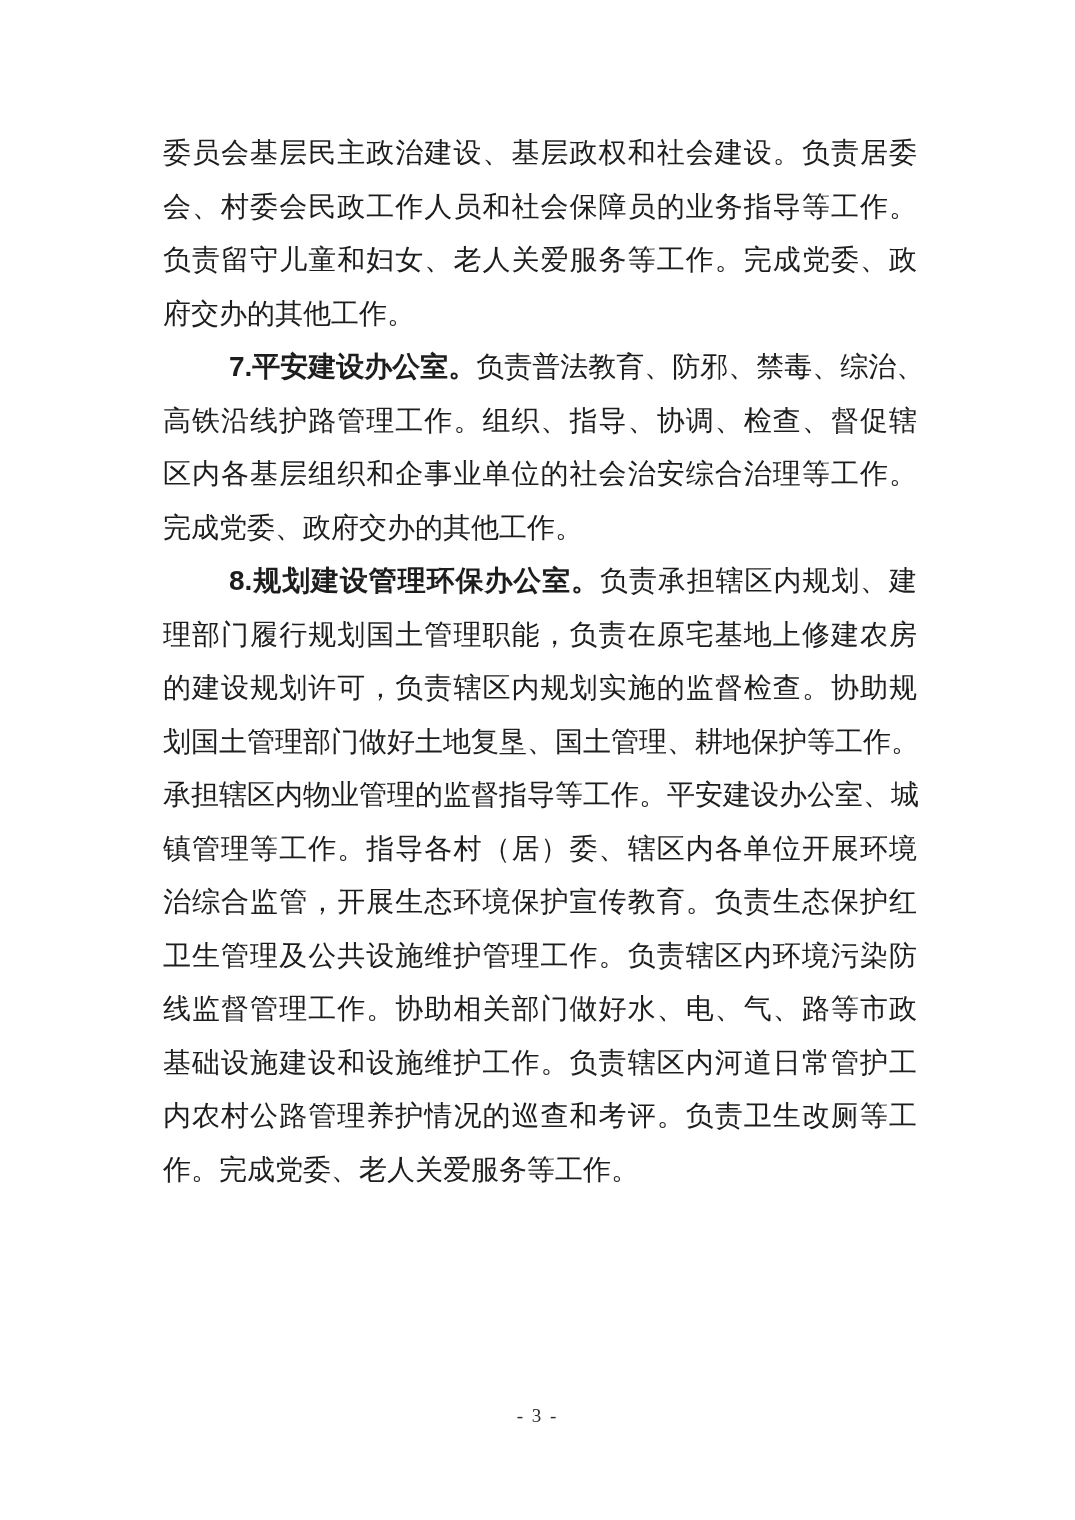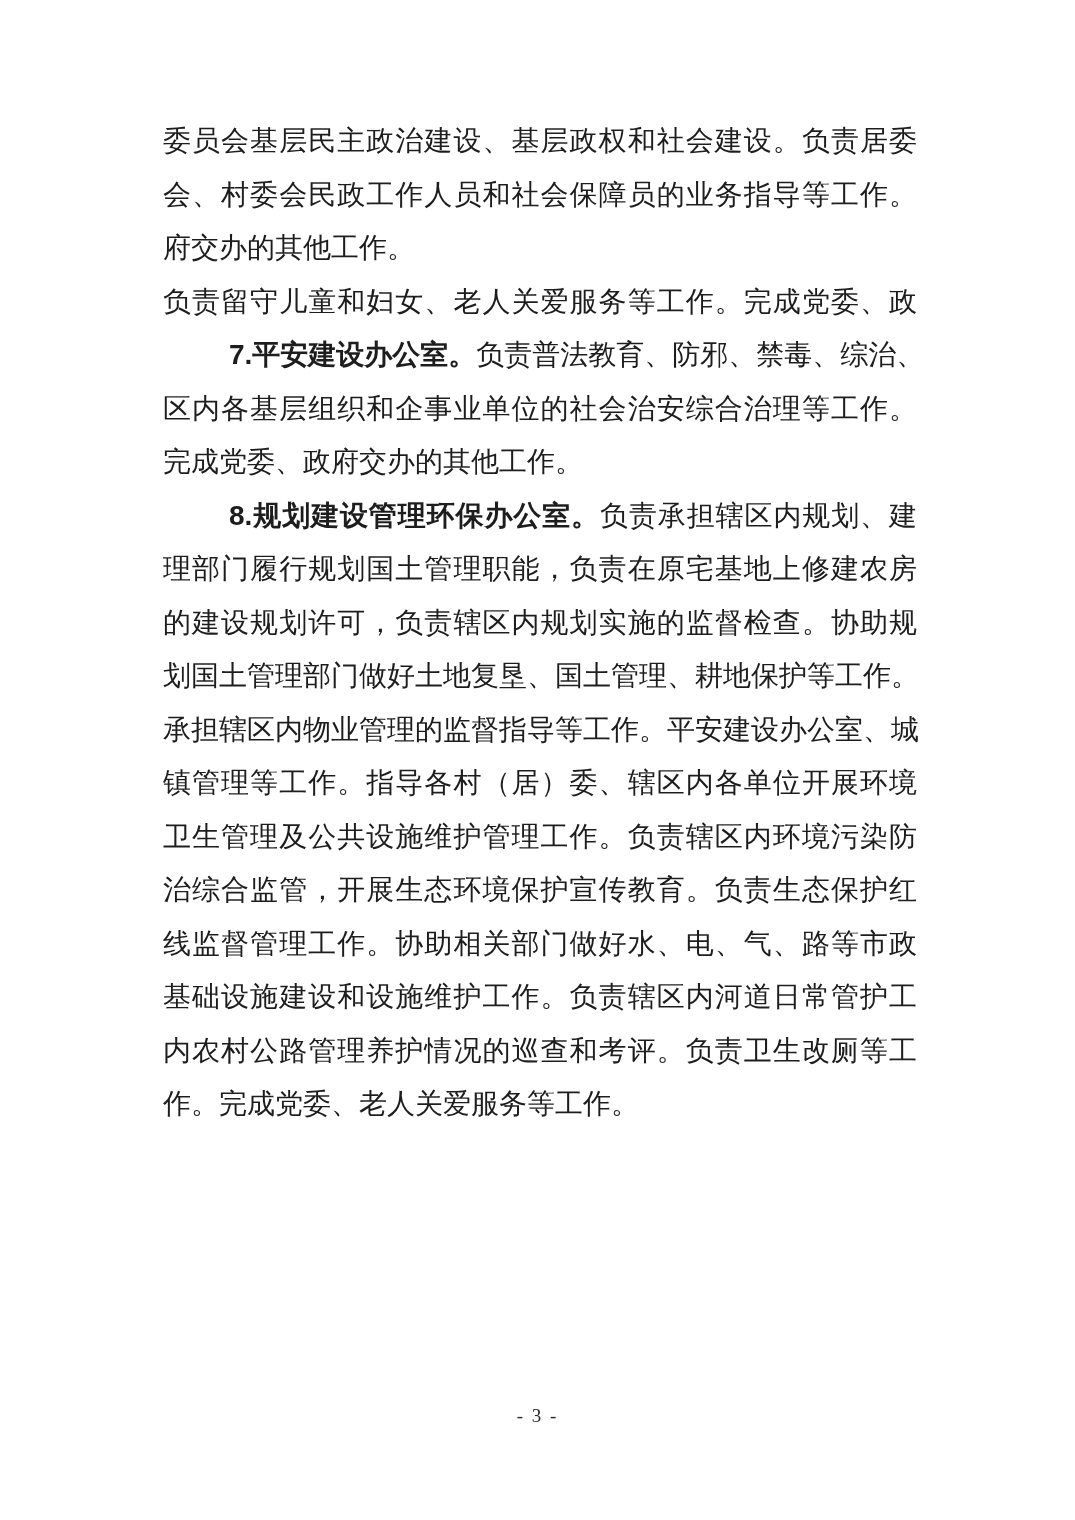--- a/index.html
+++ b/index.html
@@ -12,21 +12,21 @@
     width: 1075px;
     height: 1520px;
     margin: 0 auto;
     background: #ffffff;
     overflow: hidden;
     font-family: "Liberation Serif", "DejaVu Serif", serif;
   }
   .textblock {
     position: absolute;
     left: 163px;
-    top: 114px;
+    top: 126px;
     width: 754px;
   }
   .line {
     font-size: 28px;
     line-height: 53.5px;
     color: #1d1d1d;
     text-align: justify;
     text-align-last: justify;
     white-space: nowrap;
   }
@@ -54,32 +54,33 @@
     font-family: "Liberation Serif", "DejaVu Serif", serif;
   }
 </style>
 </head>
 <body>
 
 <div class="page">
   <div class="textblock">
       <div class="line"><span class="body-text">委员会基层民主政治建设、基层政权和社会建设。负责居委</span></div>
       <div class="line"><span class="body-text">会、村委会民政工作人员和社会保障员的业务指导等工作。</span></div>
+      <div class="line"><span class="body-text">负责留守儿童和妇女、老人关爱服务等工作。完成党委、政</span></div>
       <div class="line last"><span class="body-text">府交办的其他工作。</span></div>
-      <div class="line"><span class="body-text">负责留守儿童和妇女、老人关爱服务等工作。完成党委、政</span></div>
       <div class="line indent-first"><span class="lead">7.平安建设办公室。</span><span class="body-text">负责普法教育、防邪、禁毒、综治、</span></div>
+      <div class="line"><span class="body-text">高铁沿线护路管理工作。组织、指导、协调、检查、督促辖</span></div>
       <div class="line"><span class="body-text">区内各基层组织和企事业单位的社会治安综合治理等工作。</span></div>
       <div class="line last"><span class="body-text">完成党委、政府交办的其他工作。</span></div>
       <div class="line indent-first"><span class="lead">8.规划建设管理环保办公室。</span><span class="body-text">负责承担辖区内规划、建</span></div>
       <div class="line"><span class="body-text">理部门履行规划国土管理职能，负责在原宅基地上修建农房</span></div>
       <div class="line"><span class="body-text">的建设规划许可，负责辖区内规划实施的监督检查。协助规</span></div>
       <div class="line"><span class="body-text">划国土管理部门做好土地复垦、国土管理、耕地保护等工作。</span></div>
       <div class="line"><span class="body-text">承担辖区内物业管理的监督指导等工作。平安建设办公室、城</span></div>
       <div class="line"><span class="body-text">镇管理等工作。指导各村（居）委、辖区内各单位开展环境</span></div>
+      <div class="line"><span class="body-text">治综合监管，开展生态环境保护宣传教育。负责生态保护红</span></div>
       <div class="line"><span class="body-text">卫生管理及公共设施维护管理工作。负责辖区内环境污染防</span></div>
-      <div class="line"><span class="body-text">治综合监管，开展生态环境保护宣传教育。负责生态保护红</span></div>
       <div class="line"><span class="body-text">线监督管理工作。协助相关部门做好水、电、气、路等市政</span></div>
       <div class="line"><span class="body-text">基础设施建设和设施维护工作。负责辖区内河道日常管护工</span></div>
       <div class="line"><span class="body-text">内农村公路管理养护情况的巡查和考评。负责卫生改厕等工</span></div>
       <div class="line last"><span class="body-text">作。完成党委、老人关爱服务等工作。</span></div>
     </div>
   <div class="footer">- 3 -</div>
 </div>
 
 </body></html>

